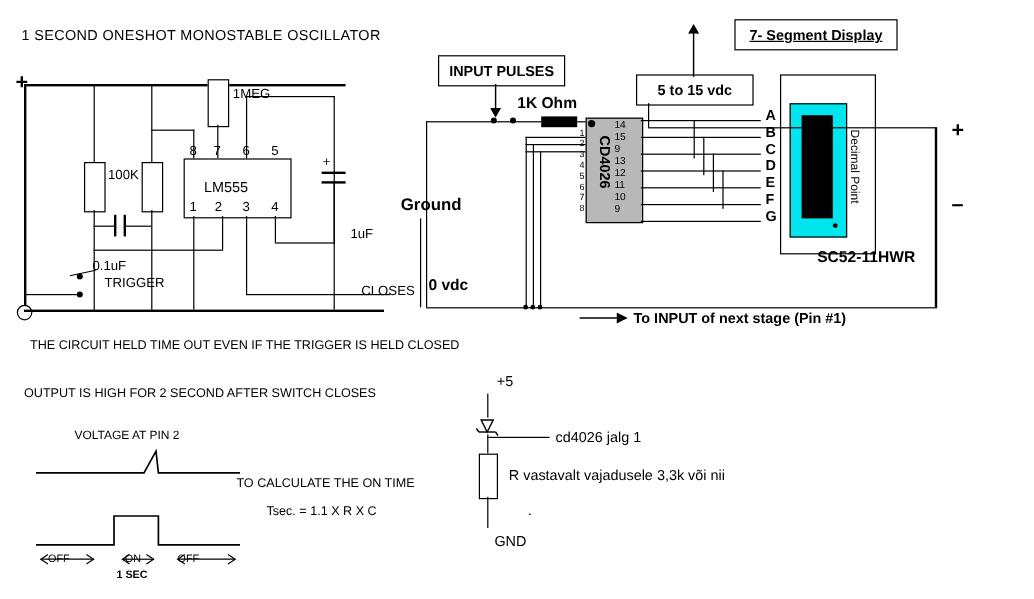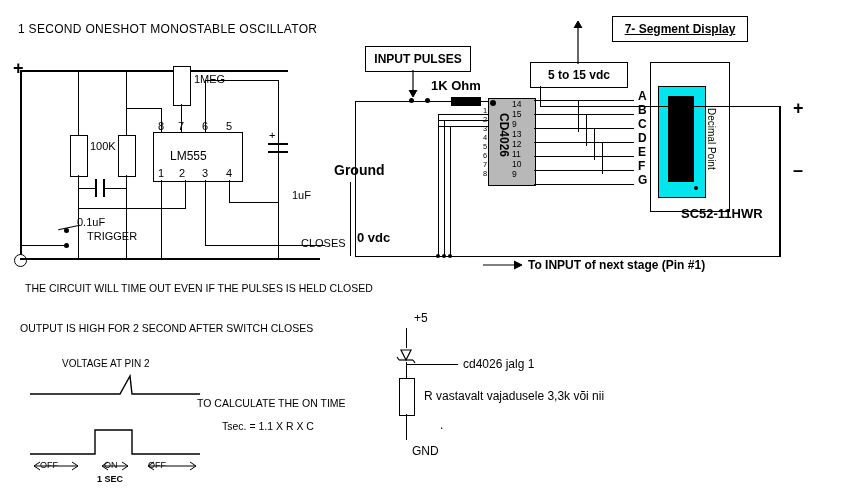--- a/index.html
+++ b/index.html
@@ -82,21 +82,21 @@
 <div class="txt" style="left:269px;top:129px;font-size:11px;">+</div>
 <div class="txt" style="left:292px;top:145px;font-size:11px;margin-top:44px;">1uF</div>
 <div class="ln v" style="left:278px;top:151px;height:107px;"></div>
 
 <div class="dot" style="left:64px;top:228px;width:5px;height:5px;"></div>
 <div class="dot" style="left:64px;top:243px;width:5px;height:5px;"></div>
 <div class="ln h" style="left:58px;top:227px;width:22px;transform:rotate(-12deg);"></div>
 <div class="ln h" style="left:20px;top:245px;width:48px;"></div>
 <div class="txt" style="left:87px;top:230px;font-size:11px;">TRIGGER</div>
 
-<div class="txt" style="left:25px;top:282px;font-size:10.5px;">THE CIRCUIT WILL TIME OUT EVEN IF THE PULSES IS HELD CLOSED</div>
+<div class="txt" style="left:25px;top:282px;font-size:10.5px;">THE CIRCUIT HELD TIME OUT EVEN IF THE TRIGGER IS HELD CLOSED</div>
 <div class="txt" style="left:20px;top:322px;font-size:10.5px;">OUTPUT IS HIGH FOR 2 SECOND AFTER SWITCH CLOSES</div>
 
 <div class="txt" style="left:62px;top:358px;font-size:10px;">VOLTAGE AT PIN 2</div>
 <svg width="200" height="40" style="left:20px;top:368px;">
   <polyline points="10,26 100,26 110,8 112,26 180,26" fill="none" stroke="#000" stroke-width="1.4"></polyline>
 </svg>
 <svg width="210" height="50" style="left:20px;top:420px;">
   <polyline points="10,34 75,34 75,10 112,10 112,34 180,34" fill="none" stroke="#000" stroke-width="1.4"></polyline>
 </svg>
 

